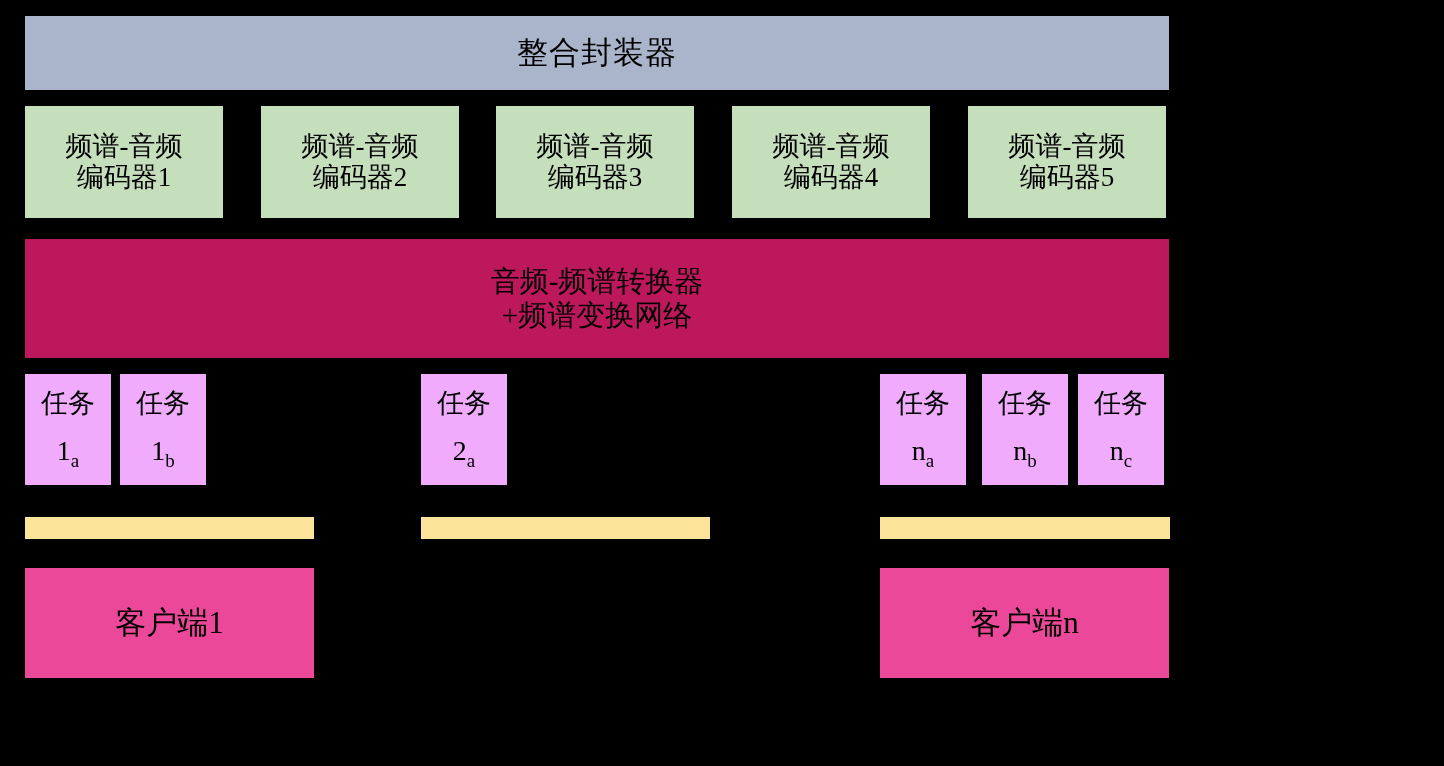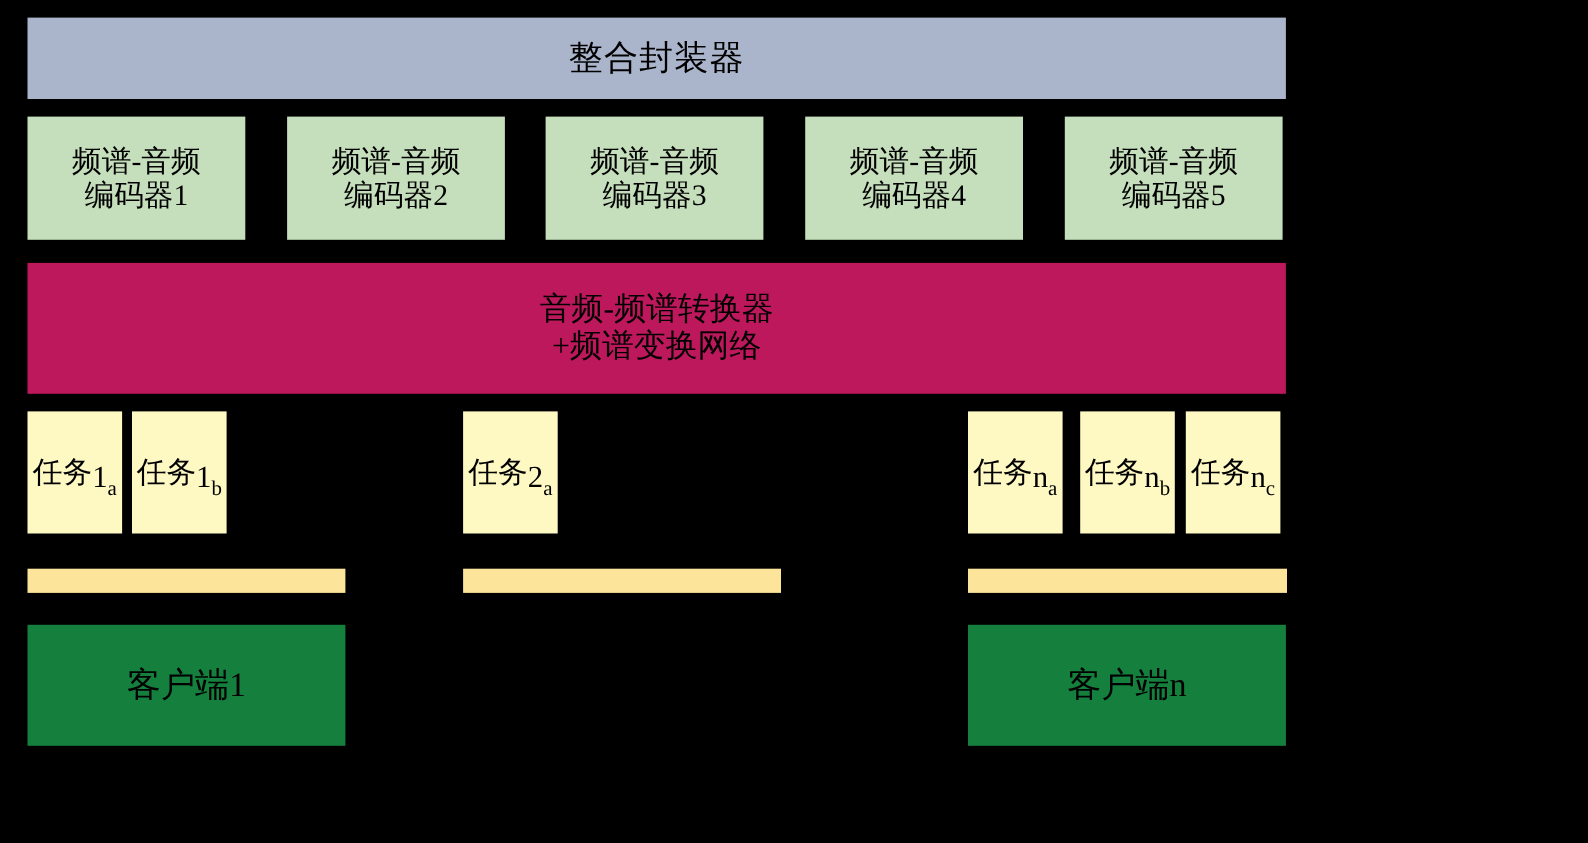--- a/index.html
+++ b/index.html
@@ -62,22 +62,23 @@
     height: 119px;
     background: #be185d;
     font-size: 29px;
   }
 
   
   .task {
     top: 374px;
     width: 86px;
     height: 111px;
-    background: #fef9c3;
+    background: #f0abfc;
     font-size: 27px;
+    flex-direction: column;
     justify-content: center;
   }
   .task .tlabel { display: block; }
   .task .tid { display: block; font-size: 28px; margin-top: 16px; }
   .task .tid sub { font-size: 19px; }
   .task.t1a { left: 25px; }
   .task.t1b { left: 120px; }
   .task.t2a { left: 421px; }
   .task.tna { left: 880px; }
   .task.tnb { left: 982px; }
@@ -91,21 +92,21 @@
     background: #fce49b;
   }
   .yellowbar.y1 { left: 25px;  width: 289px; }
   .yellowbar.y2 { left: 421px; width: 289px; }
   .yellowbar.y3 { left: 880px; width: 290px; }
 
   
   .client {
     top: 568px;
     height: 110px;
-    background: #15803d;
+    background: #ec4899;
     font-size: 31px;
   }
   .client.c1 { left: 25px;  width: 289px; }
   .client.c2 { left: 421px; width: 289px; }
   .client.cn { left: 880px; width: 289px; }
 </style>
 </head>
 <body>
 
 <div id="canvas">

